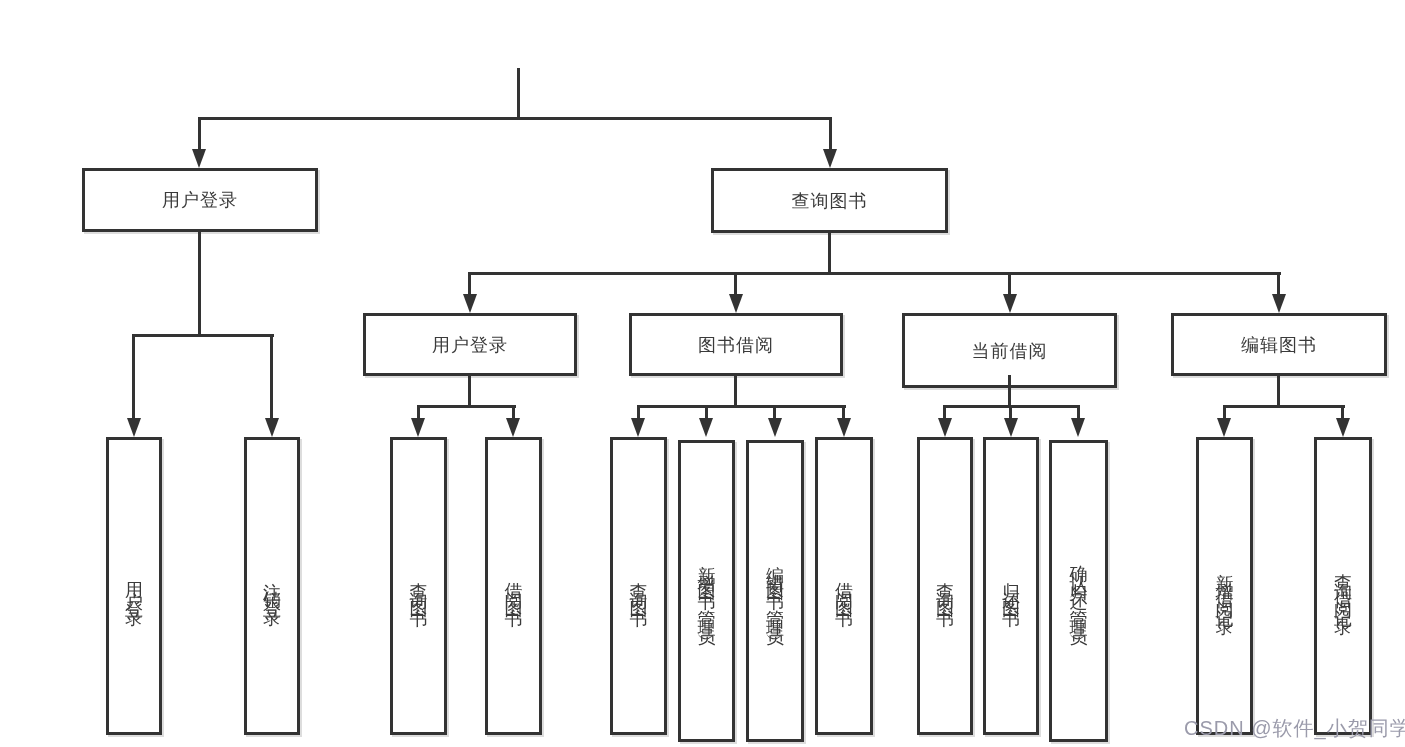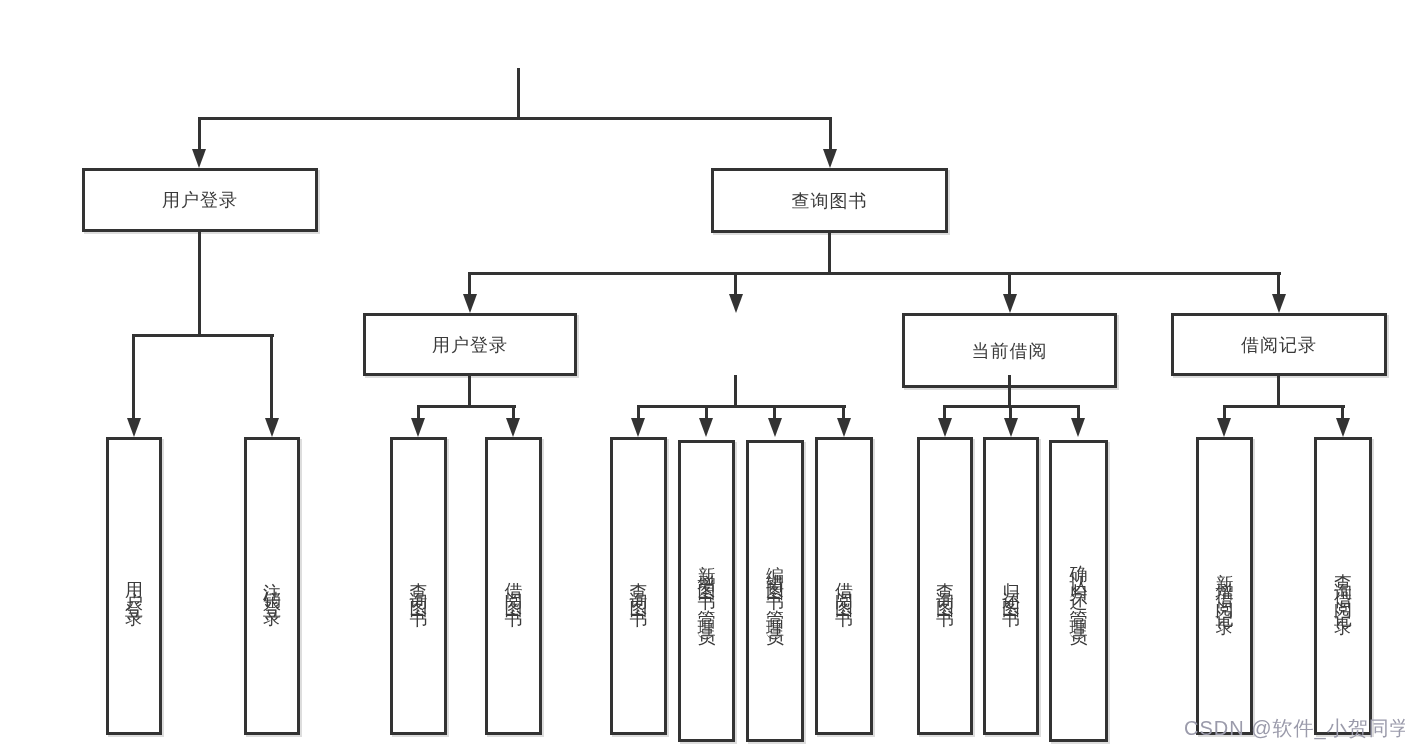--- a/index.html
+++ b/index.html
@@ -88,25 +88,28 @@
   <div class="vline" style="left:1008px;top:272px;height:26px"></div>
   <div class="vline" style="left:1277px;top:272px;height:26px"></div>
   <div class="arrow" style="left:463px;top:294px"></div>
   <div class="arrow" style="left:729px;top:294px"></div>
   <div class="arrow" style="left:1003px;top:294px"></div>
   <div class="arrow" style="left:1272px;top:294px"></div>
 
   <div class="box" style="left:363px;top:313px;width:214px;height:63px">
     <span>用户登录</span>
   </div>
+  <div class="box" style="left:629px;top:313px;width:214px;height:63px">
+    <span>图书借阅</span>
+  </div>
   <div class="box" style="left:902px;top:313px;width:215px;height:75px">
     <span>当前借阅</span>
   </div>
   <div class="box" style="left:1171px;top:313px;width:216px;height:63px">
-    <span>借阅记录</span>
+    <span>编辑图书</span>
   </div>
 
   <div class="vline" style="left:468px;top:375px;height:32px"></div>
   <div class="hline" style="left:417px;top:405px;width:99px"></div>
   <div class="vline" style="left:417px;top:405px;height:17px"></div>
   <div class="vline" style="left:512px;top:405px;height:17px"></div>
   <div class="arrow" style="left:411px;top:418px"></div>
   <div class="arrow" style="left:506px;top:418px"></div>
 
   <div class="vline" style="left:734px;top:375px;height:32px"></div>

